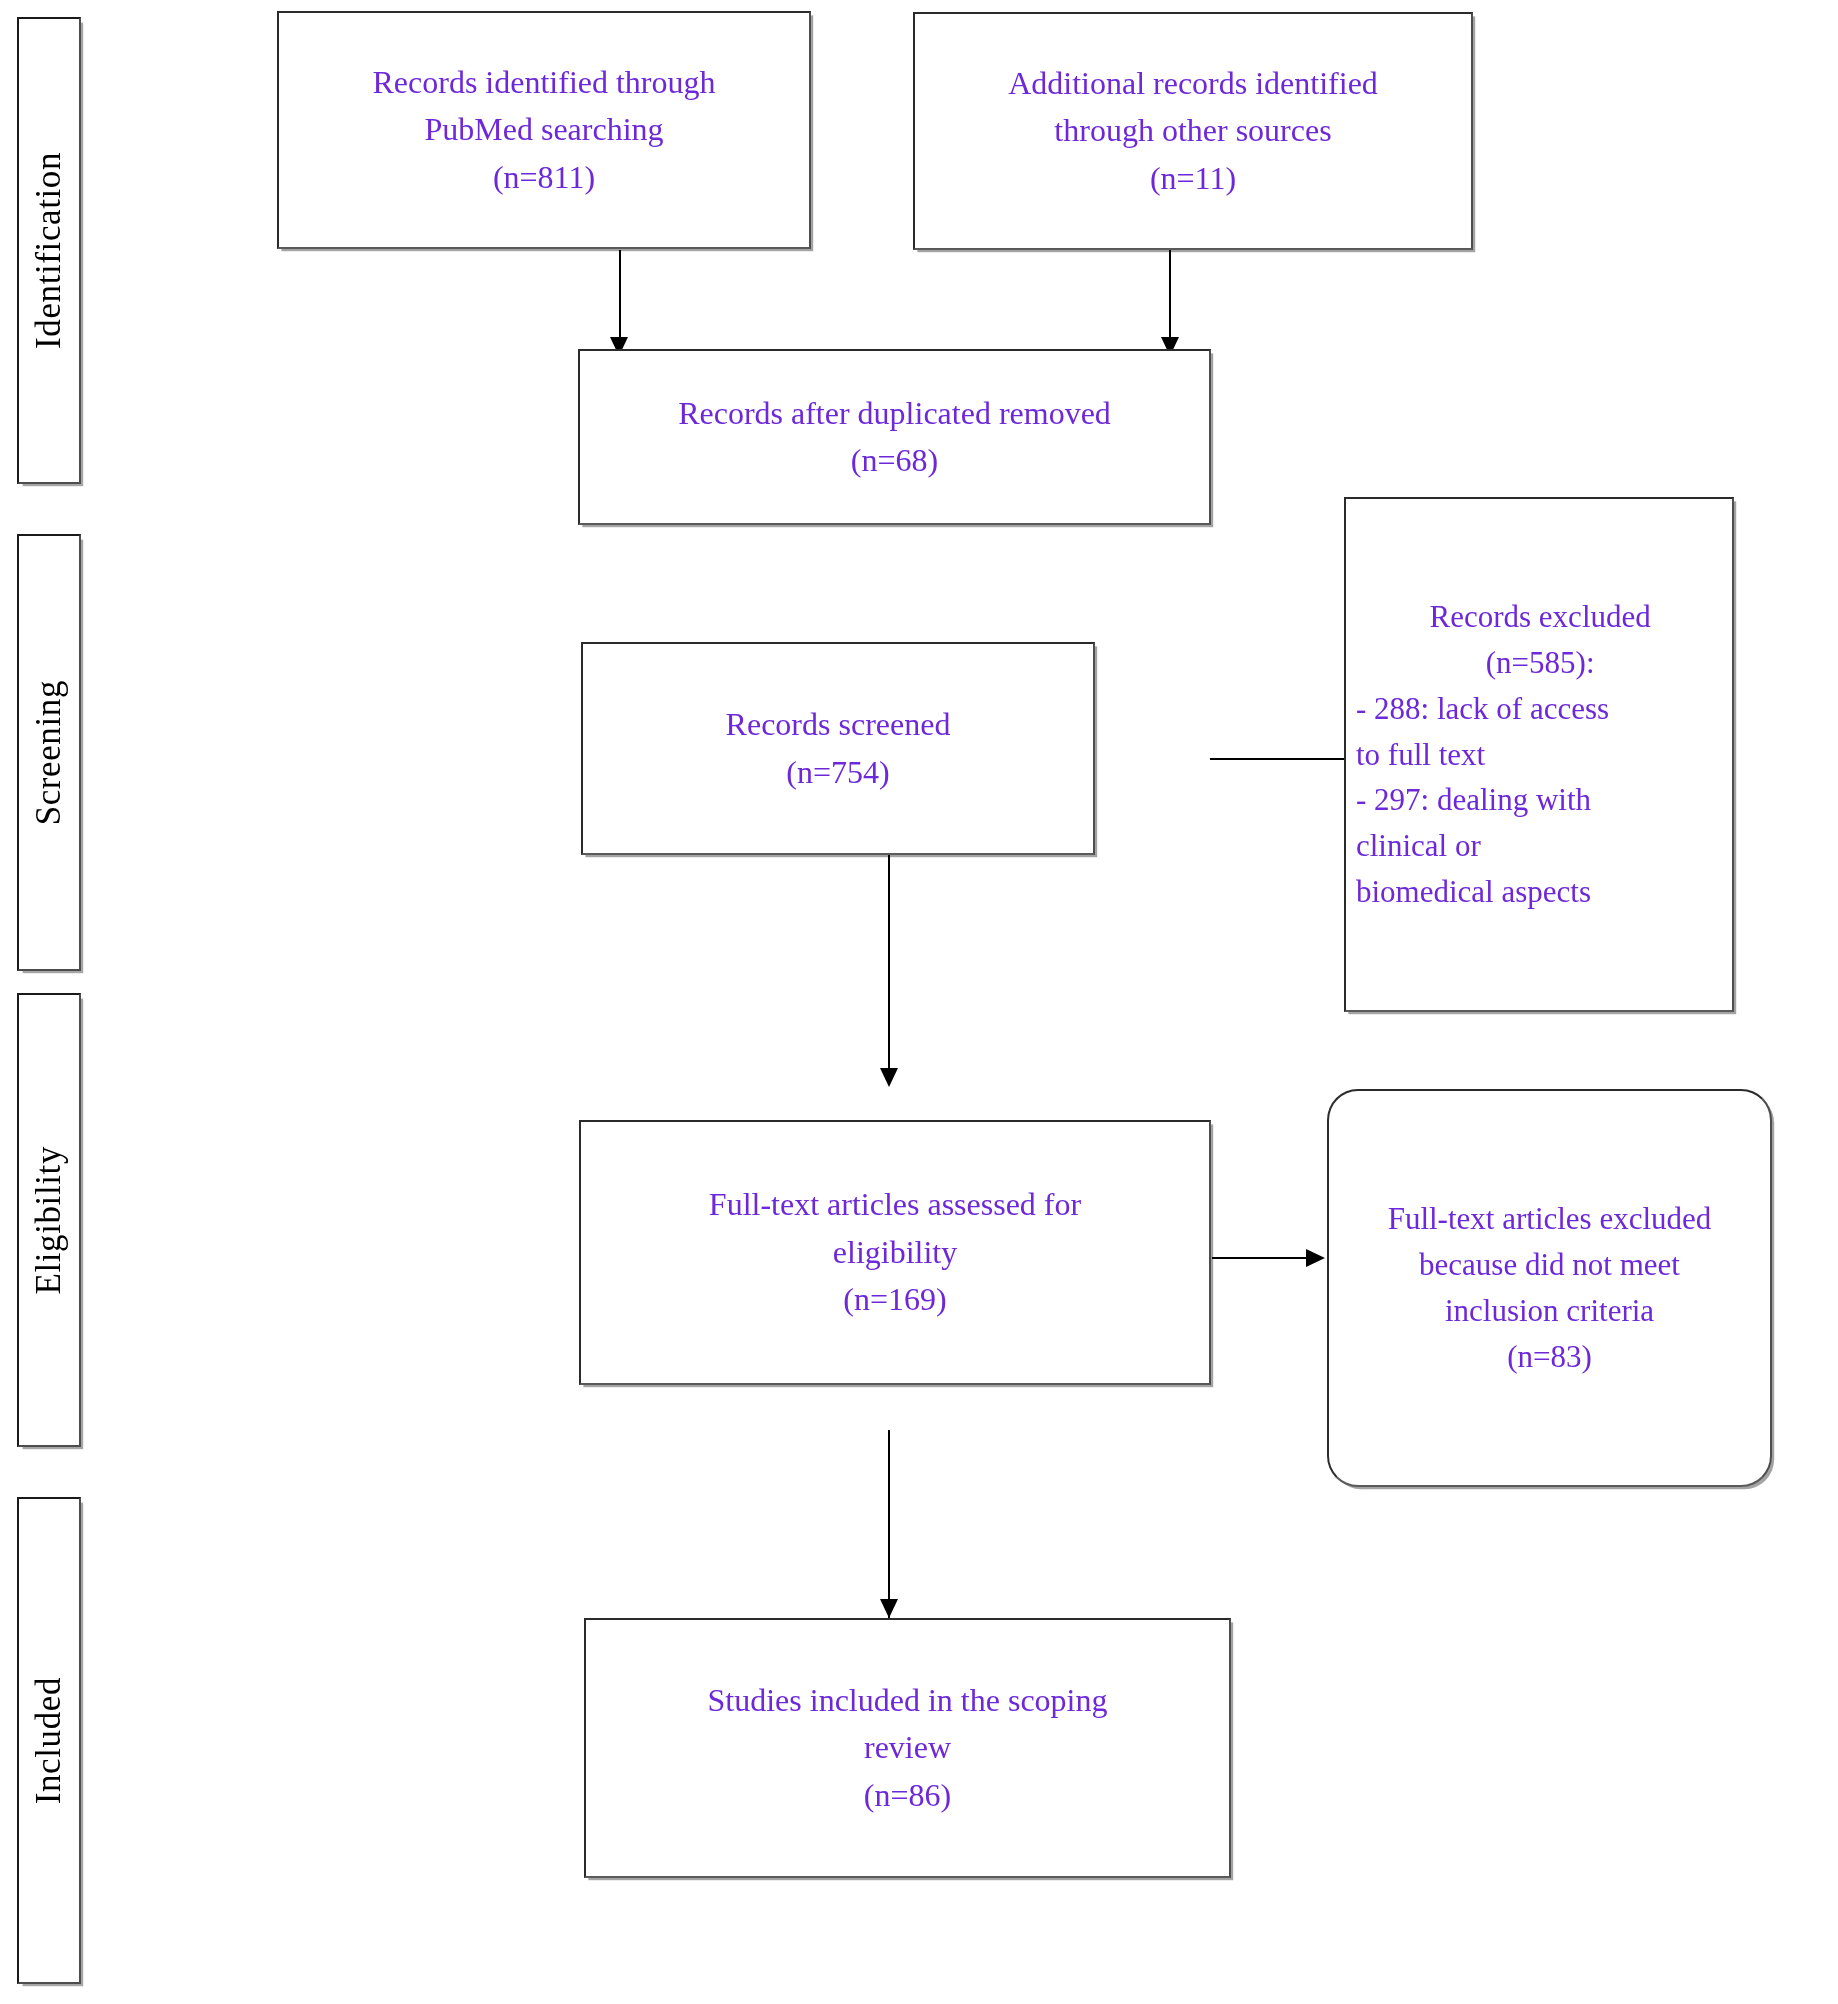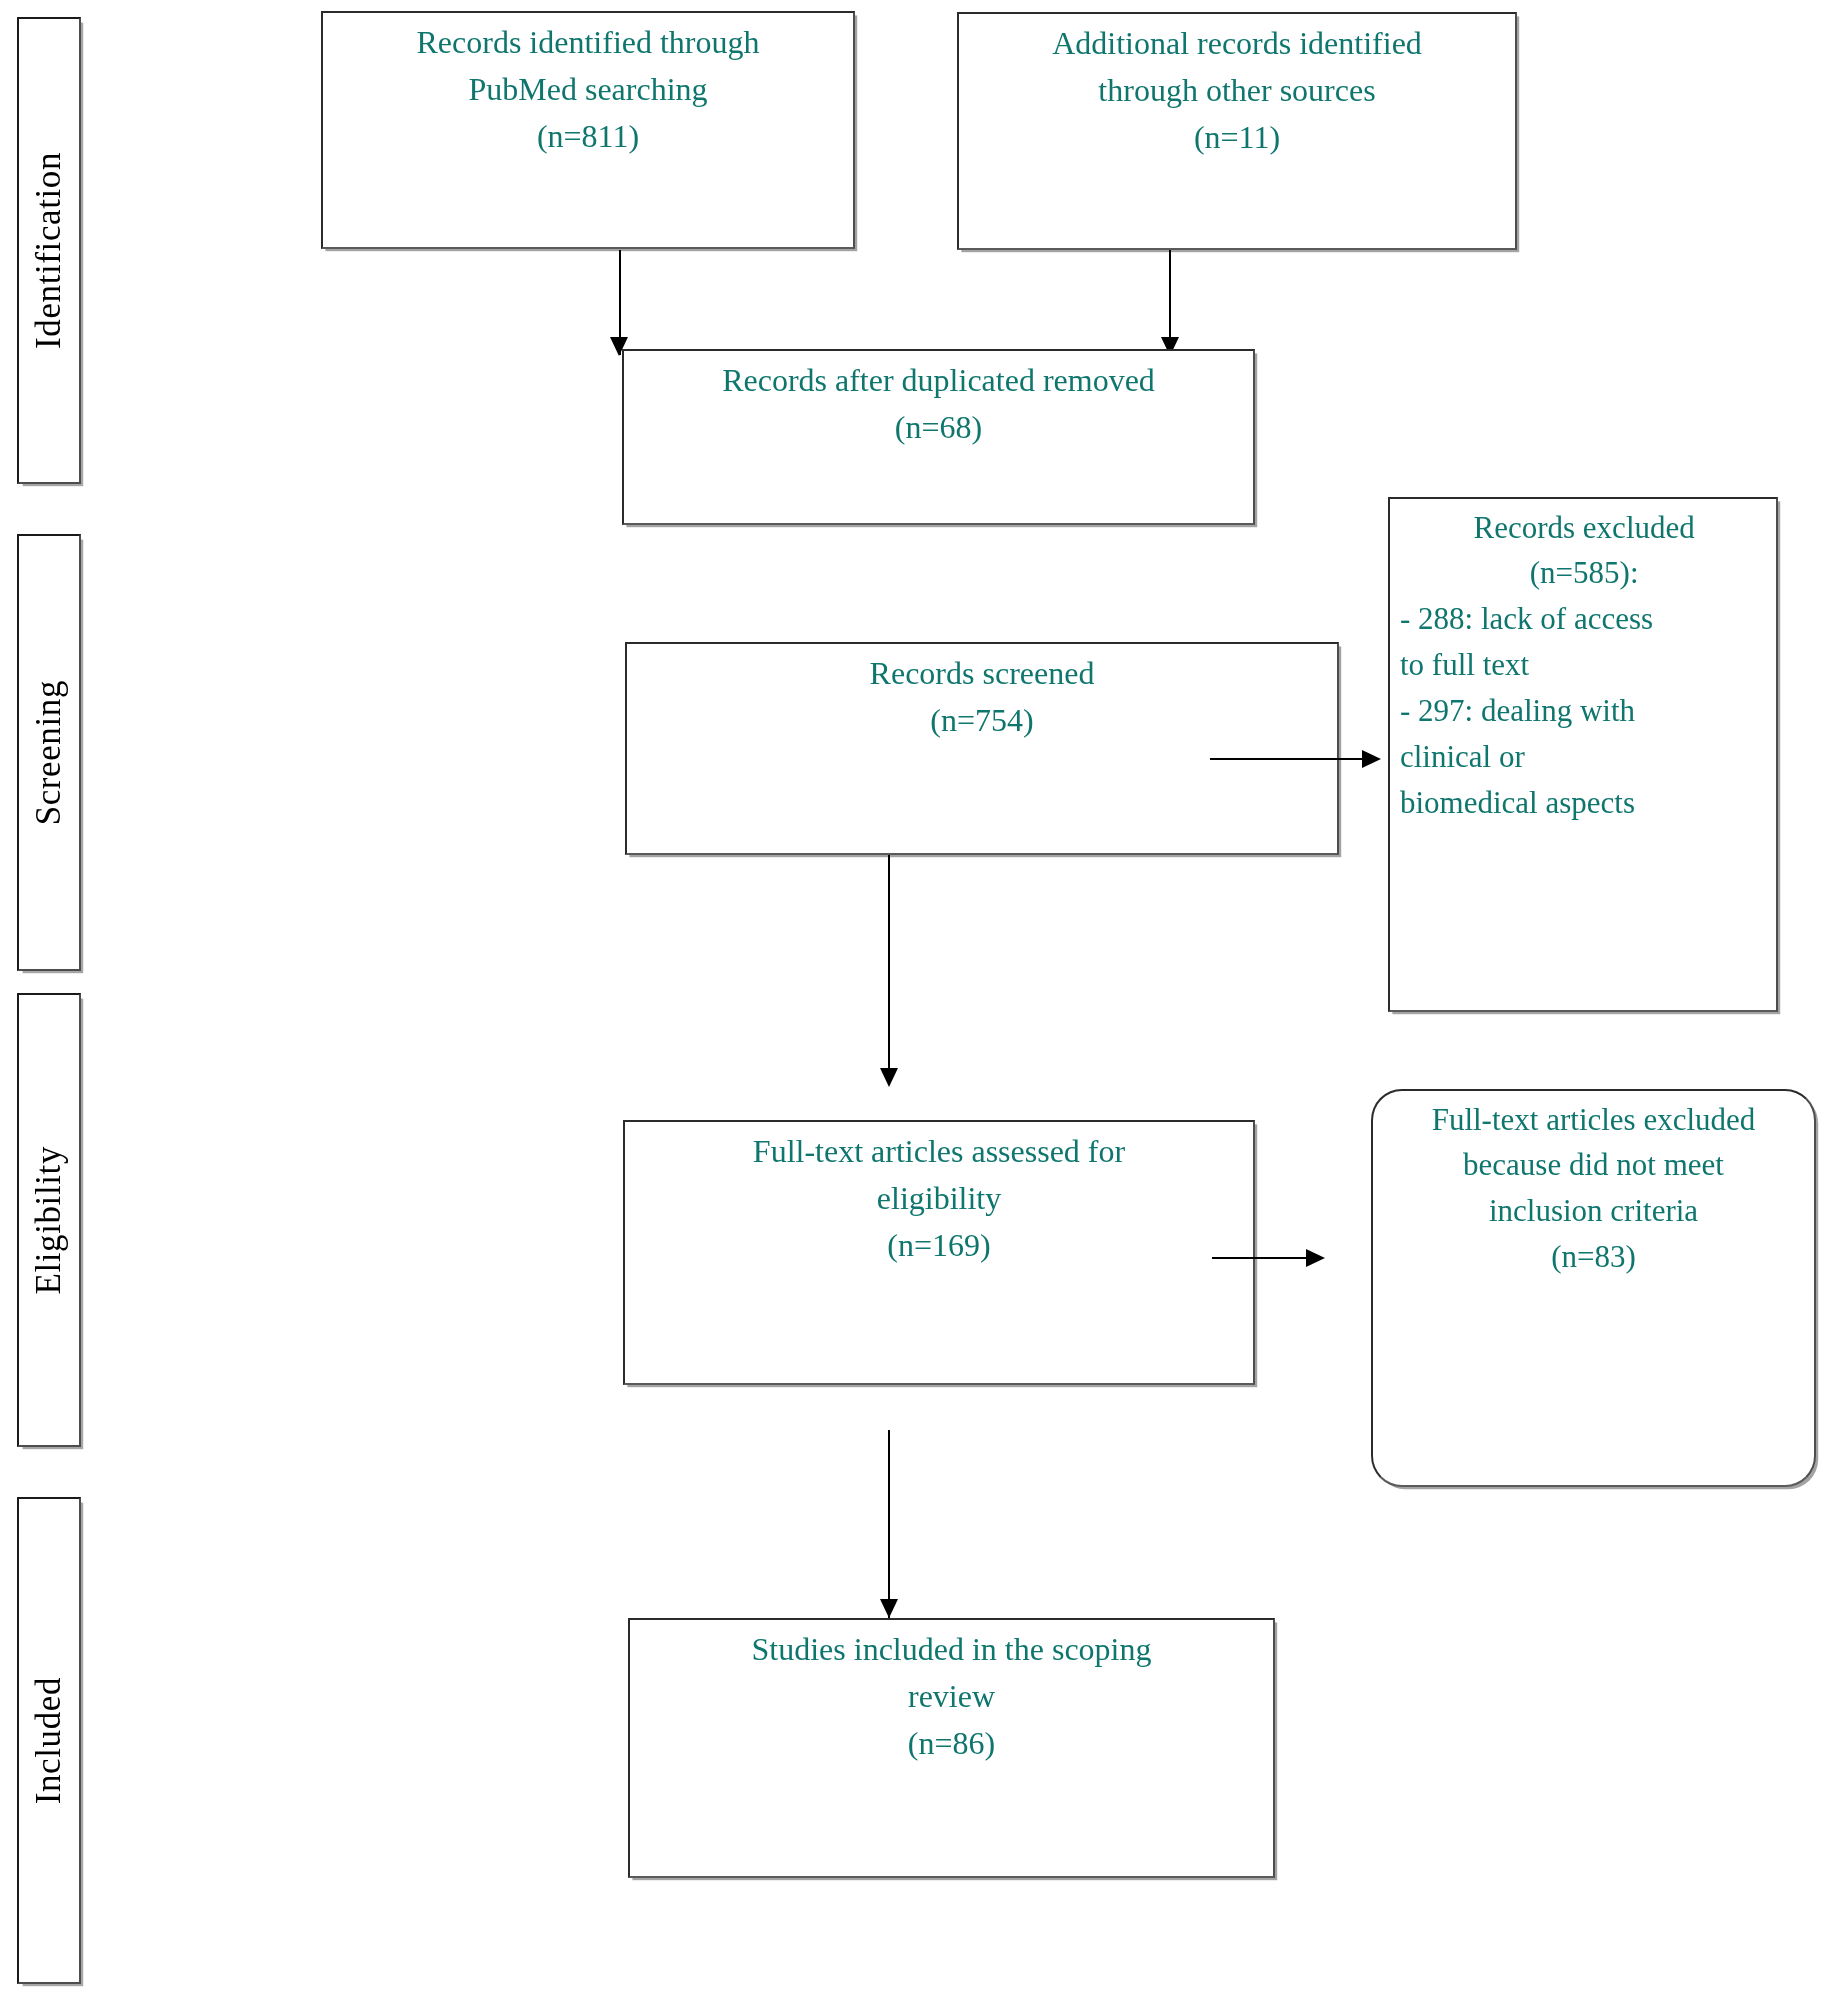--- a/index.html
+++ b/index.html
@@ -45,26 +45,26 @@
     position: absolute;
     box-sizing: border-box;
     background: #ffffff;
     border: 2.2px solid #2b2b2b;
     border-right-color: #4d4d4d;
     border-bottom-color: #5a5a5a;
     box-shadow: 3.3px 3.3px 0 -1.1px rgba(140,140,140,0.8);
     display: flex;
     flex-direction: column;
     align-items: center;
-    color: #0f766e;
+    justify-content: center;
+    color: #6d28d9;
     font-size: 32px;
     line-height: 1.48;
     text-align: center;
     padding: 5.5px 13.3px;
-    margin-left: 44px;
   }
   .node .line { display: block; }
 
   .node.left-align {
     align-items: stretch;
     text-align: left;
     padding: 5.5px 7.7px 5.5px 10px;
   }
   .node.left-align .line.centered { text-align: center; }
   .node.left-align .line.bullet {
@@ -136,21 +136,21 @@
   <div class="arrow-down" style="left:610px; top:337px;"></div>
 
   <div class="vline" style="left:1169px; top:250px; height:105px;"></div>
   <div class="arrow-down" style="left:1161px; top:337px;"></div>
 
   <div class="node" style="left:578px; top:349px; width:633px; height:176px;">
     <span class="line">Records after duplicated removed</span>
     <span class="line">(n=68)</span>
   </div>
 
-  <div class="node" style="left:581px; top:642px; width:714px; height:213px;font-family:Liberation Serif, serif;">
+  <div class="node" style="left:581px; top:642px; width:514px; height:213px;font-family:Liberation Serif, serif;">
     <span class="line">Records screened</span>
     <span class="line">(n=754)</span>
   </div>
 
   <div class="hline" style="left:1210px; top:758px; width:155px;"></div>
   <div class="arrow-right" style="left:1362px; top:750px;"></div>
 
   <div class="node left-align" style="left:1344px; top:497px; width:390px; height:515px; font-size:31px;">
     <span class="line centered">Records excluded</span>
     <span class="line centered">(n=585):</span>

